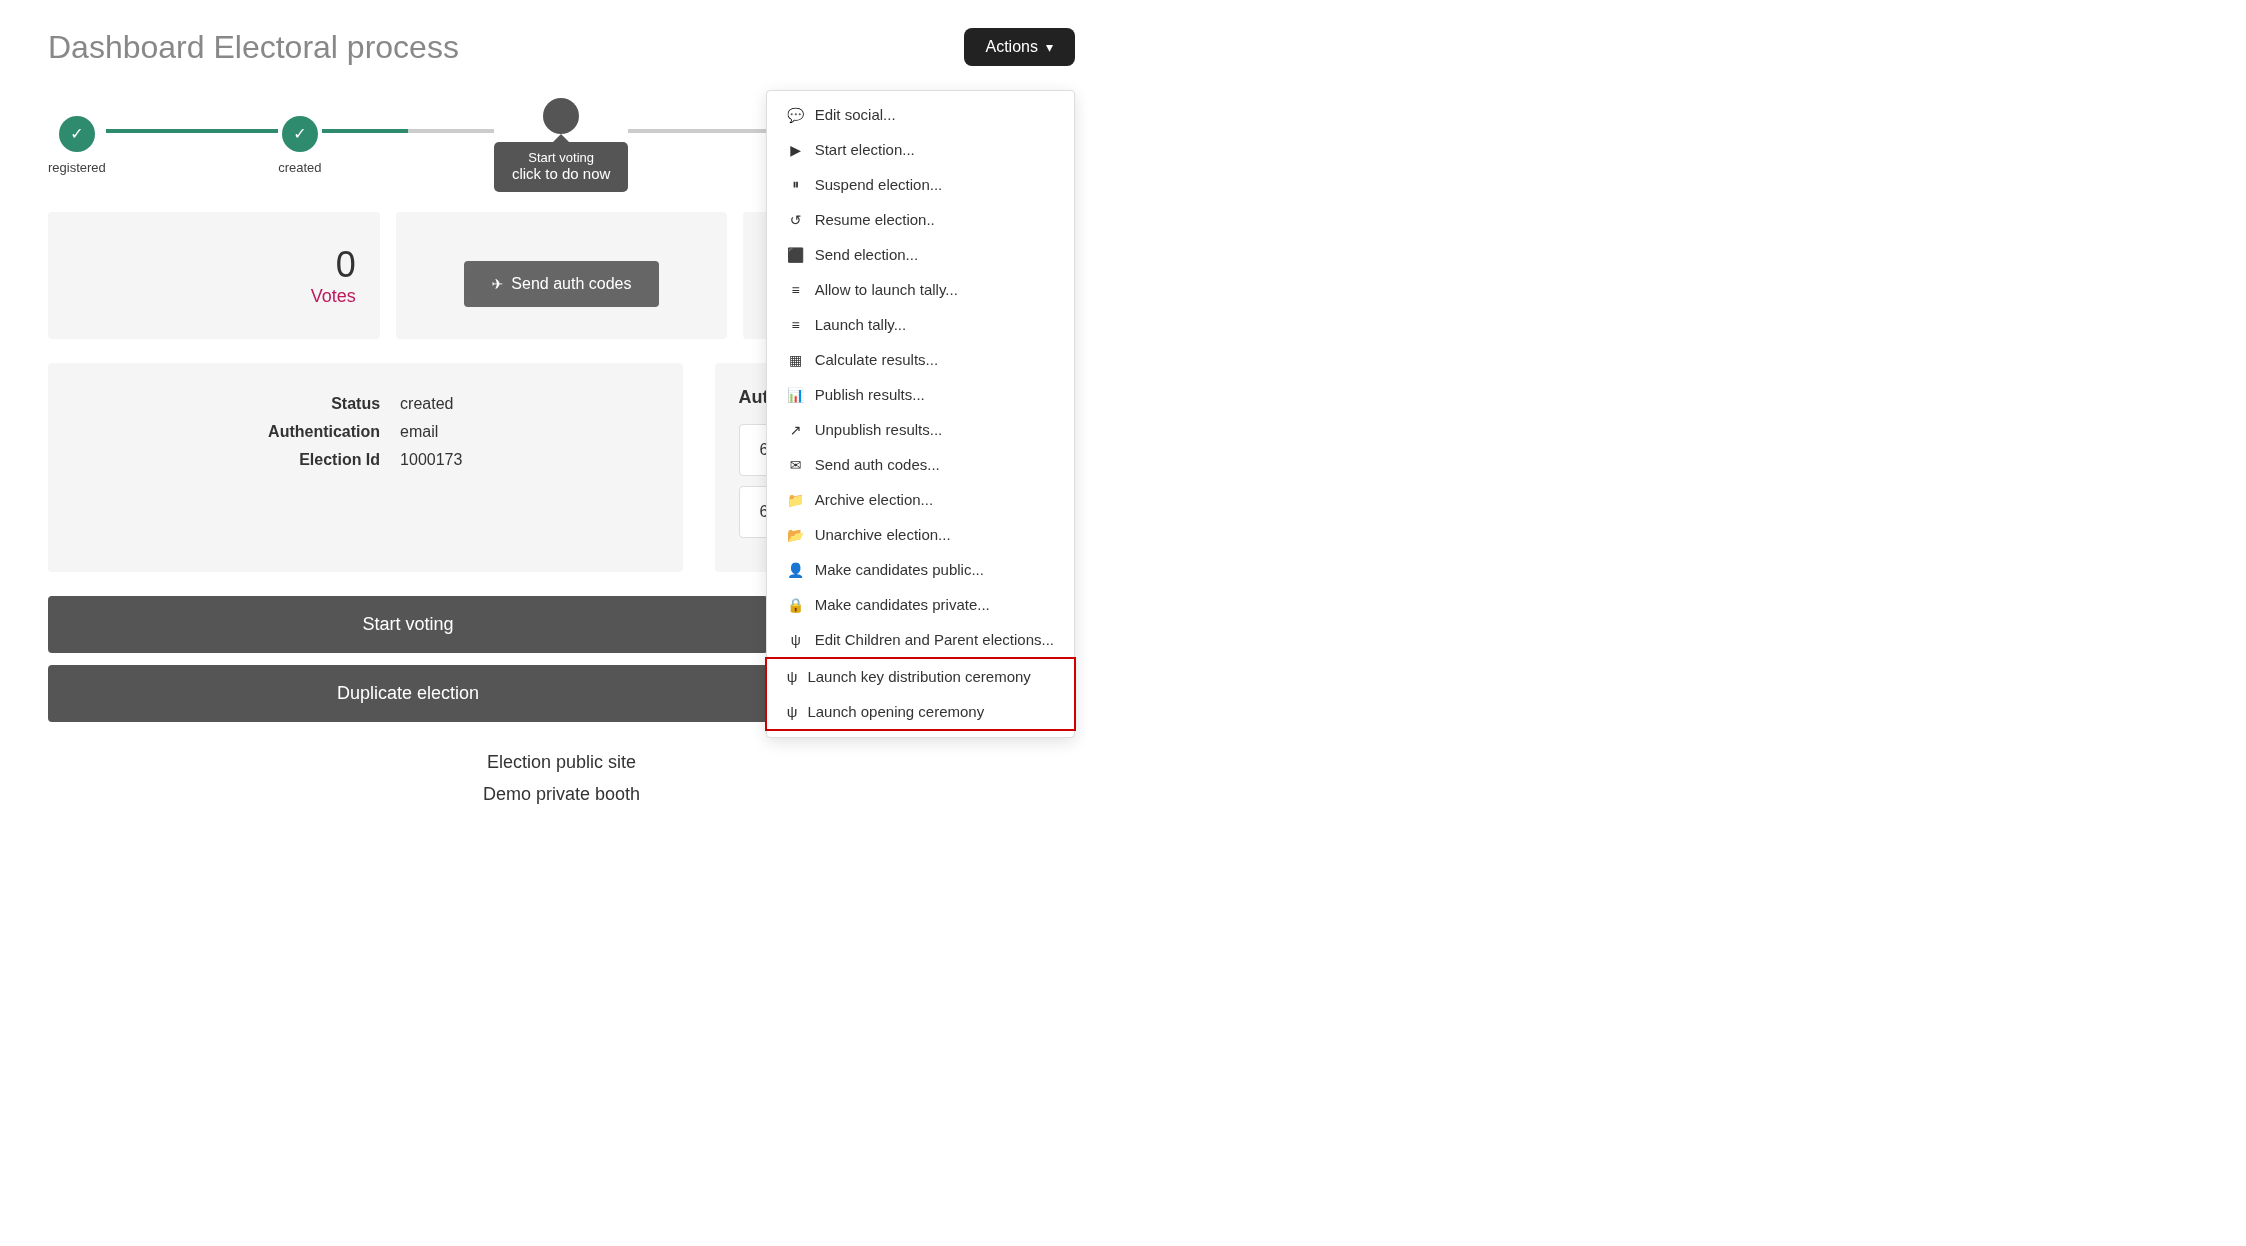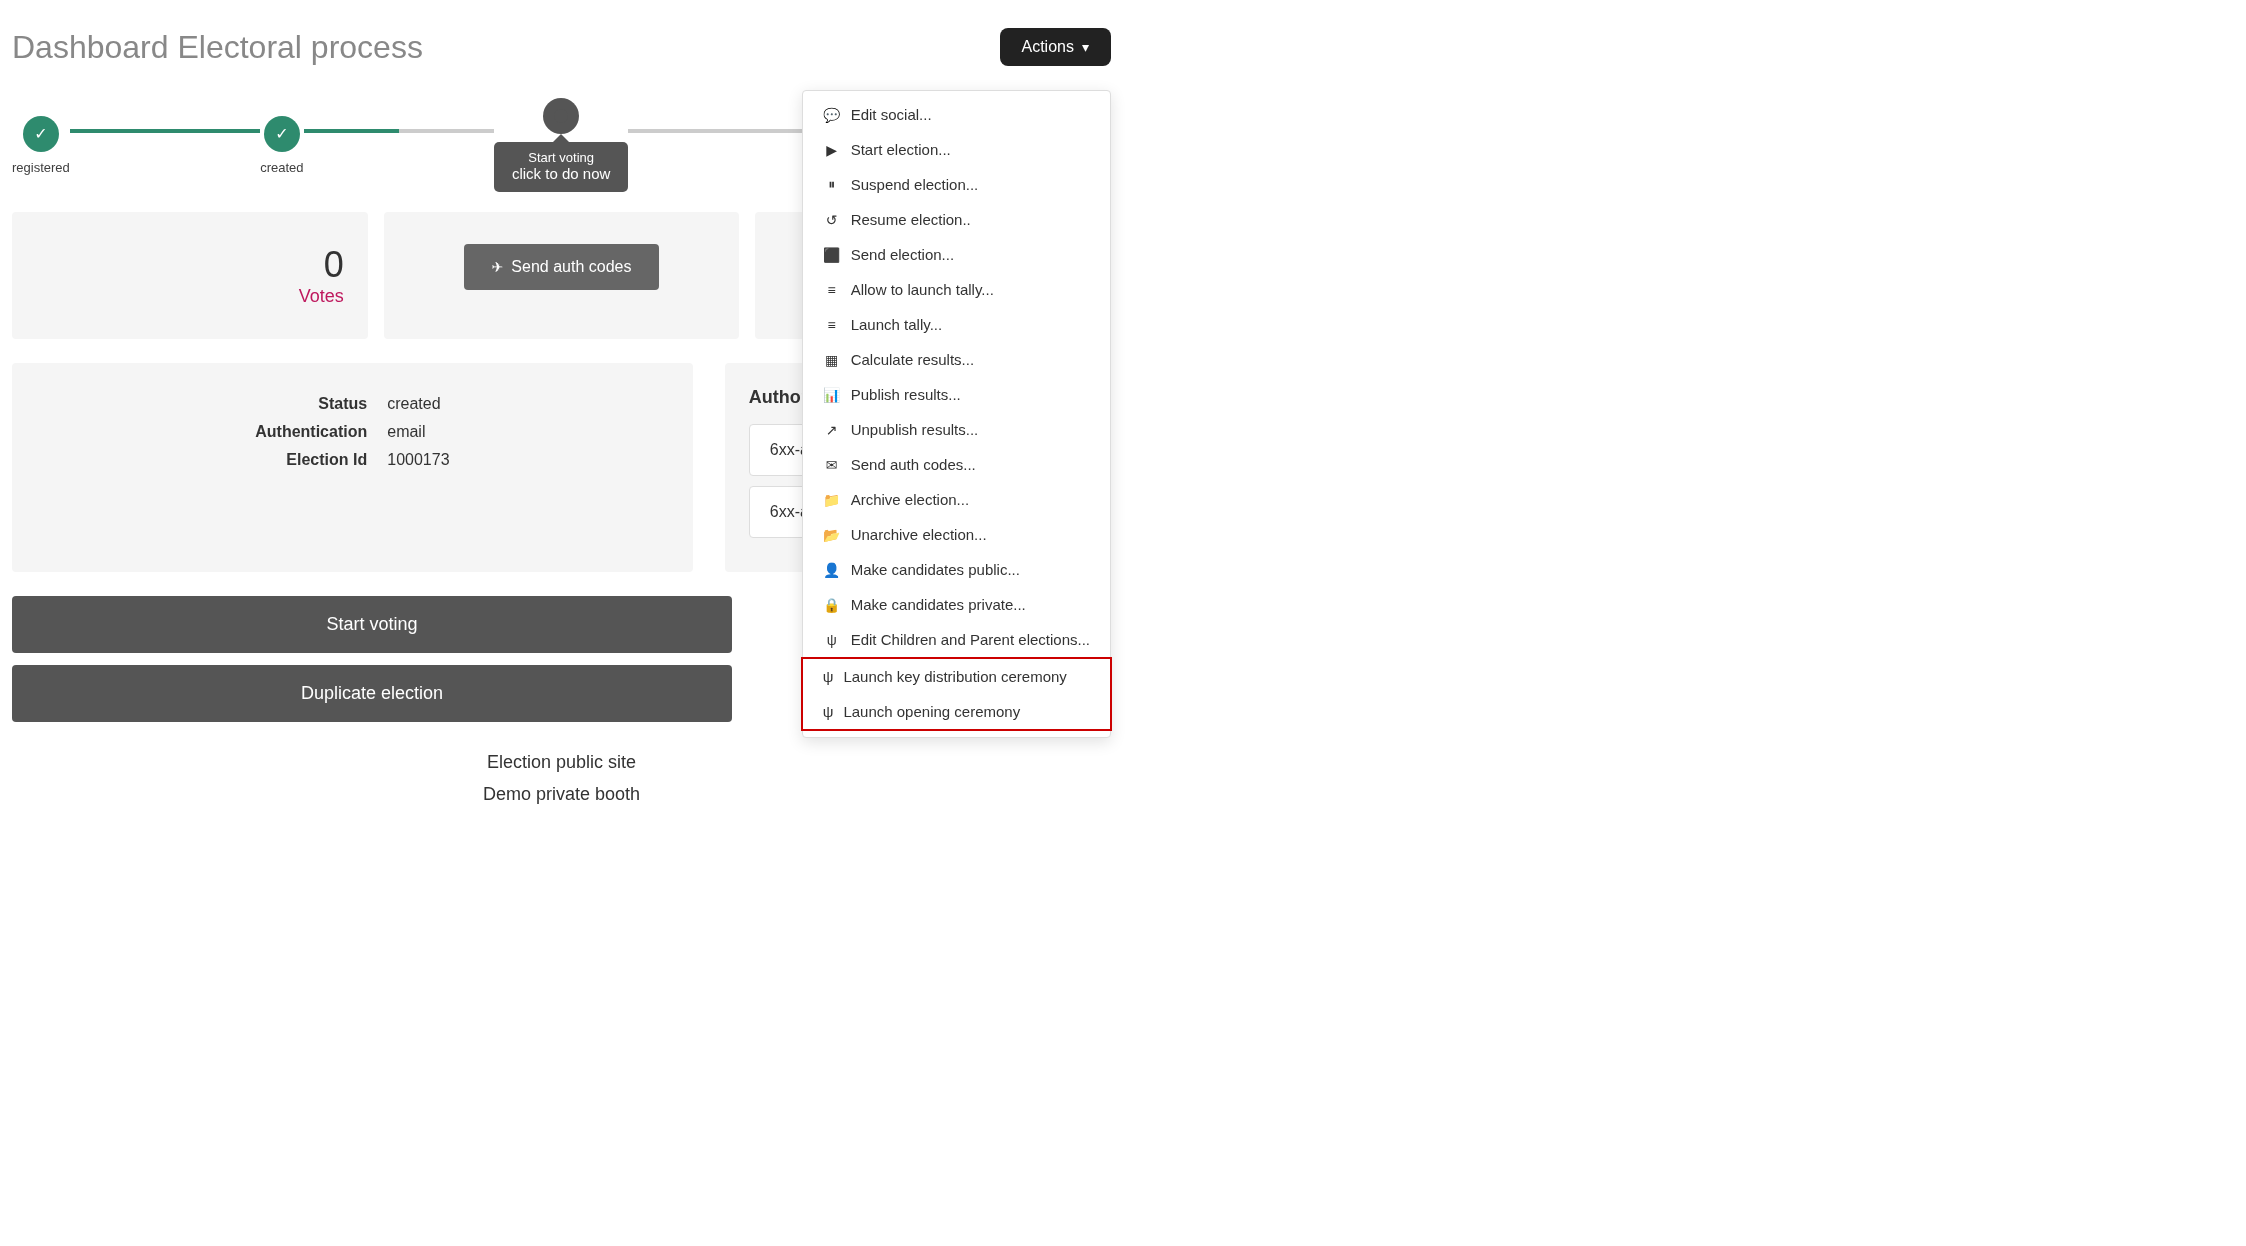--- a/index.html
+++ b/index.html
@@ -5,21 +5,21 @@
     * { box-sizing: border-box; margin: 0; padding: 0; }
     body {
       font-family: -apple-system, BlinkMacSystemFont, "Segoe UI", Helvetica, Arial, sans-serif;
       background: #fff;
       color: #333;
       font-size: 15px;
     }
 
     .page-wrapper {
       max-width: 1123px;
-      padding: 28px 12px;
+      padding: 28px 48px;
       position: relative;
     }
 
     
     .header {
       display: flex;
       justify-content: space-between;
       align-items: center;
       margin-bottom: 32px;
     }
@@ -153,21 +153,21 @@
       font-size: 36px;
       font-weight: 300;
       display: block;
     }
     .stat-card .stat-label {
       font-size: 18px;
       color: #be185d;
     }
     .stat-card.center {
       display: flex;
-      align-items: flex-start;
+      align-items: flex-end;
       justify-content: center;
       text-align: center;
     }
 
     .send-auth-btn {
       background: #666;
       color: #fff;
       border: none;
       padding: 14px 28px;
       font-size: 16px;

